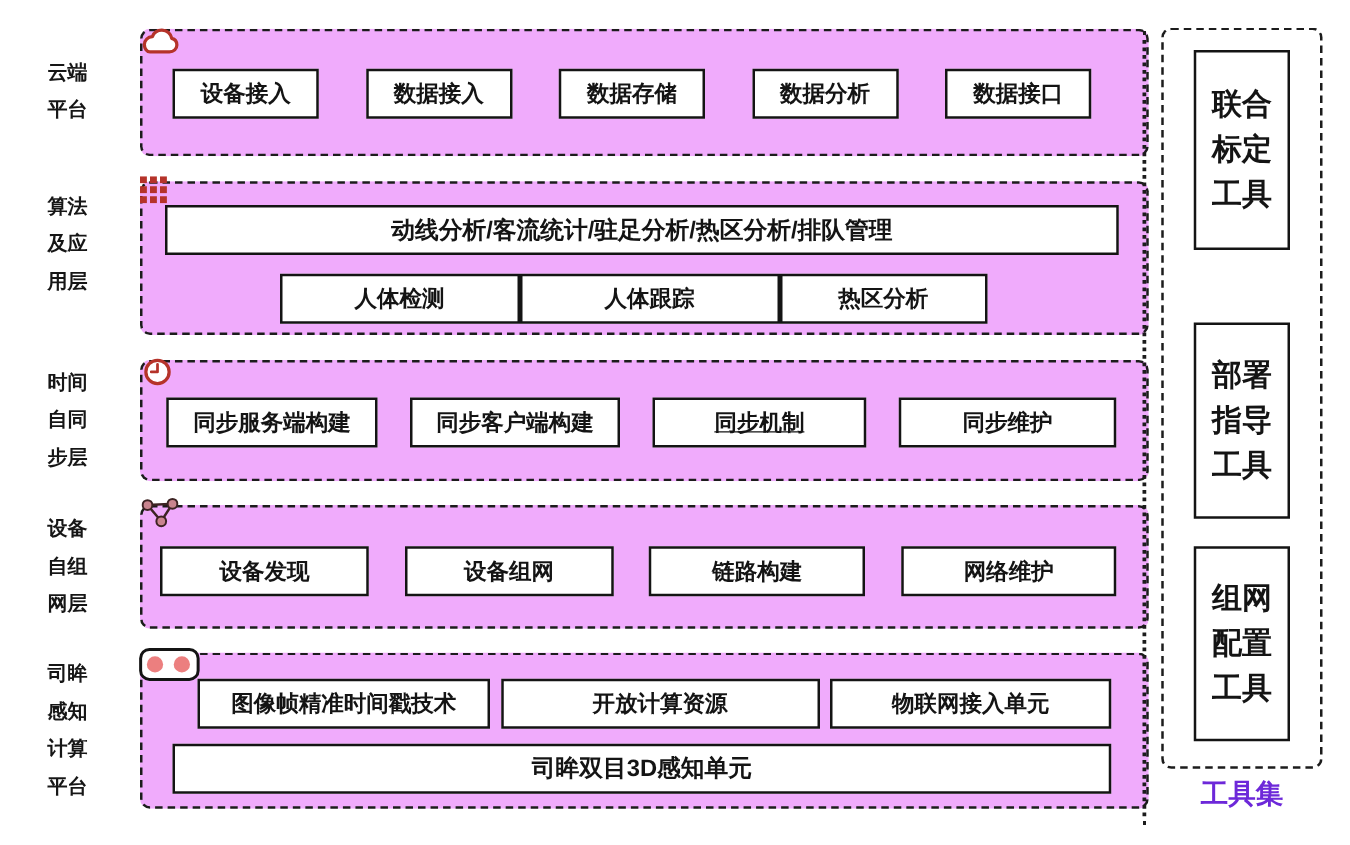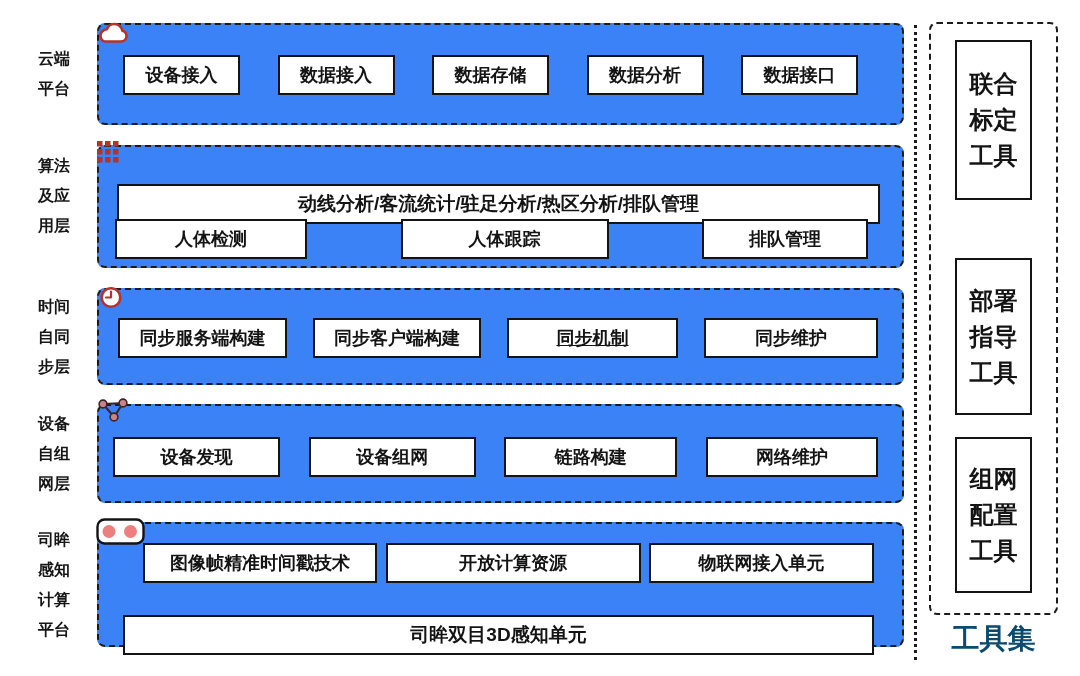--- a/index.html
+++ b/index.html
@@ -14,39 +14,39 @@
     display:flex; align-items:center; justify-content:center; text-align:center;
     font-weight:bold; font-size:16px; line-height:30px; white-space:pre-line; color:#161616;
   }
   .l1 { top:23px;  height:102px; }
   .l2 { top:134px; height:123px; }
   .l3 { top:288px; height:97px; }
   .l4 { top:404px; height:99px; }
   .l5 { top:522px; height:125px; }
   
   .section {
-    position:absolute; left:97px; width:807px;
-    border:2px dashed #1c1c1c; border-radius:8px; background:#3b82f6;
+    position:absolute; left:112px; width:807px;
+    border:2px dashed #1c1c1c; border-radius:8px; background:#f0abfc;
   }
   .s1 { top:23px;  height:102px; }
   .s2 { top:145px; height:123px; }
   .s3 { top:288px; height:97px; }
   .s4 { top:404px; height:99px; }
   .s5 { top:522px; height:125px; }
   .row { position:absolute; display:flex; justify-content:space-between; align-items:flex-start; }
   .box {
     height:40px; border:2px solid #141414; background:#fff; flex:0 0 auto;
     display:flex; align-items:center; justify-content:center;
     font-weight:bold; font-size:18px; white-space:nowrap; color:#141414;
   }
-  .rw .box { flex:1 1 auto; font-size:19px;margin-top:20px; }
+  .rw .box { flex:1 1 auto; font-size:19px; }
   .s1 .r1 { left:24px; right:44px; top:30px; }
   .s1 .r1 .box { width:117px; }
   .s2 .rw { left:18px; right:22px; top:17px; }
-  .s2 .r1 { left:16px; right:34px; top:72px; }
+  .s2 .r1 { left:16px; right:34px; top:72px;justify-content:center; }
   .s2 .r1 .box:nth-child(1){ width:192px; }
   .s2 .r1 .box:nth-child(2){ width:208px; }
   .s2 .r1 .box:nth-child(3){ width:166px; }
   .s3 .r1 { left:19px; right:24px; top:28px; }
   .s3 .r1 .box:nth-child(1){ width:169px; }
   .s3 .r1 .box:nth-child(2){ width:168px; }
   .s3 .r1 .box:nth-child(3){ width:171px;text-decoration:underline; }
   .s3 .r1 .box:nth-child(4){ width:174px; }
   .s4 .r1 { left:14px; right:24px; top:31px; }
   .s4 .r1 .box:nth-child(1){ width:167px; }
@@ -74,21 +74,21 @@
   .tool {
     position:absolute; left:24px; width:77px; border:2px solid #141414; background:#fff;
     display:flex; align-items:center; justify-content:center; text-align:center;
     font-weight:bold; font-size:24px; line-height:36px; white-space:pre-line; color:#141414;
   }
   .tool.t1 { top:16px;  height:160px; }
   .tool.t2 { top:234px; height:157px; }
   .tool.t3 { top:413px; height:156px; }
   .tools-label {
     position:absolute; left:929px; top:620px; width:129px; text-align:center;
-    font-weight:bold; font-size:28px; color:#0c4a6e;
+    font-weight:bold; font-size:22px; color:#6d28d9;
   }
 </style>
 </head>
 <body>
 
 <div class="canvas">
 
   <div class="side-label l1">云端
 平台</div>
   <div class="side-label l2">算法
@@ -133,21 +133,21 @@
           <rect x="8" y="16" width="5.5" height="5.5"></rect>
           <rect x="16" y="16" width="5.5" height="5.5"></rect>
       </svg>
     </span>
     <div class="row rw">
       <div class="box">动线分析/客流统计/驻足分析/热区分析/排队管理</div>
     </div>
     <div class="row r1">
       <div class="box">人体检测</div>
       <div class="box">人体跟踪</div>
-      <div class="box">排队管理</div>
+      <div class="box">热区分析</div>
     </div>
   </div>
 
   <div class="section s3">
     <span class="icon">
       <svg width="24" height="25" viewBox="0 0 24 25">
         <circle cx="12" cy="12.5" r="9.3" fill="#fff" stroke="#b5332a" stroke-width="2.6"></circle>
         <path d="M12 6.5 L12 12.5 L7 12.5" fill="none" stroke="#b5332a" stroke-width="2.2" stroke-linecap="round" stroke-linejoin="round"></path>
       </svg>
     </span>

